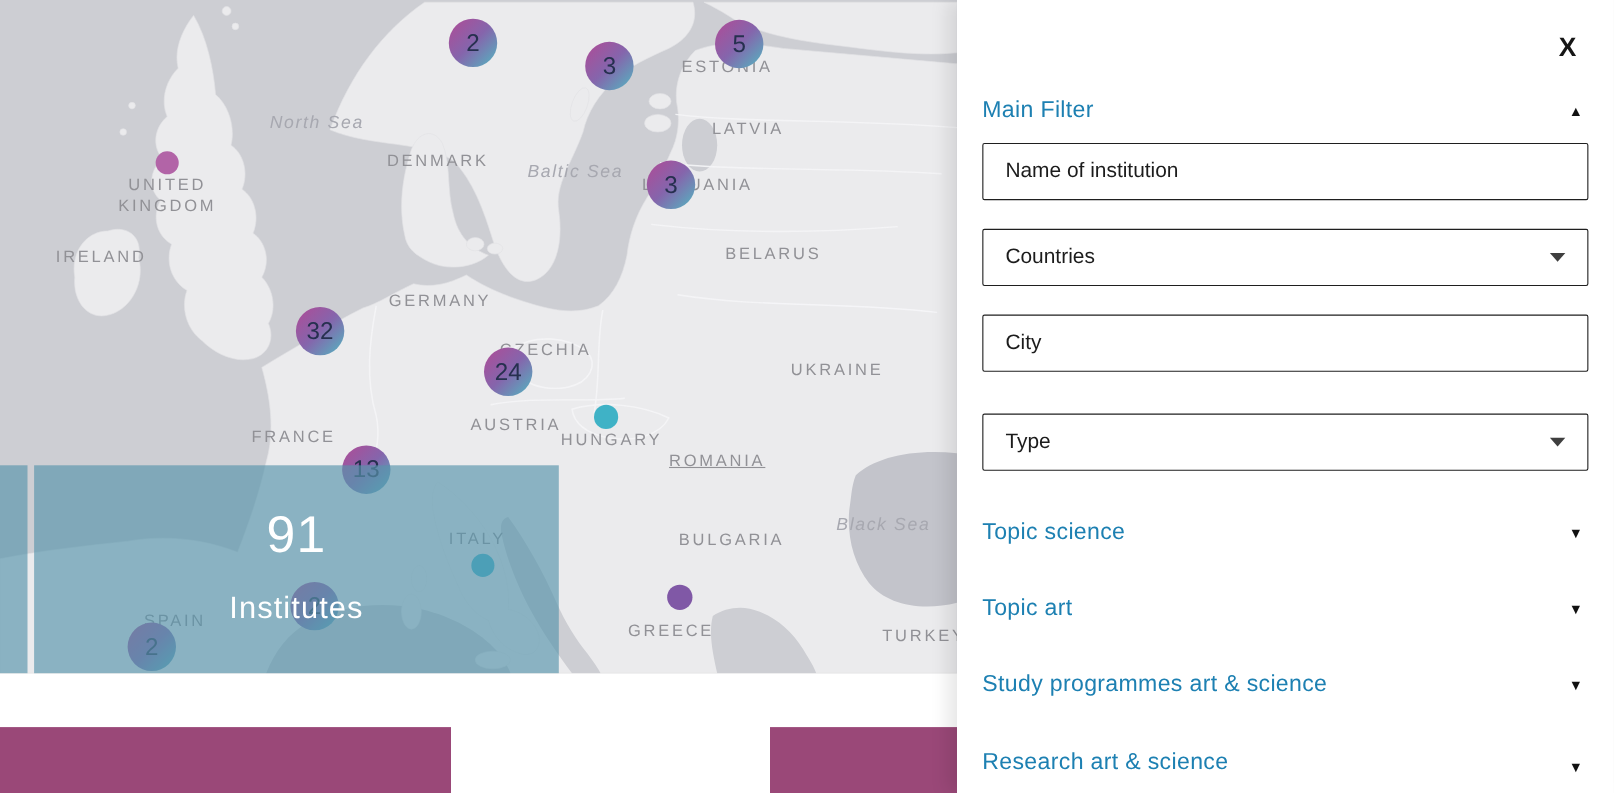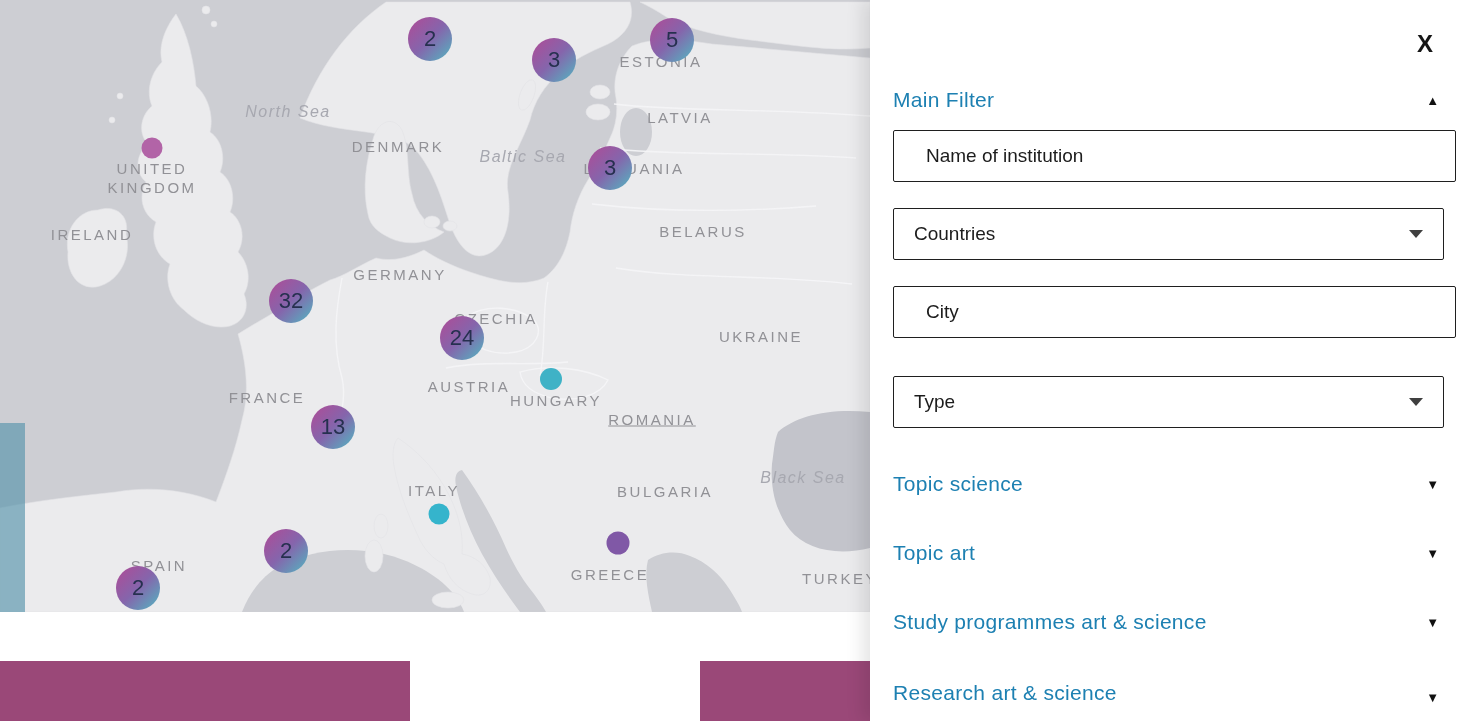--- a/index.html
+++ b/index.html
@@ -39,21 +39,21 @@
   .panel{position:absolute;left:870px;top:0;width:597px;height:721px;background:#ffffff;
          box-shadow:-8px 0 16px rgba(0,0,0,0.10);}
   .close-btn{position:absolute;top:32px;right:34px;background:none;border:none;cursor:pointer;
              font-family:"Liberation Sans",sans-serif;font-size:24px;font-weight:600;color:#161616;padding:0;line-height:1;}
   .mainrow{position:absolute;left:23px;right:28px;top:86px;height:28px;
            display:flex;align-items:center;justify-content:space-between;}
   .bluelink{color:#1d80b2;font-size:21px;letter-spacing:0.3px;cursor:pointer;}
   .tri{color:#111111;font-size:13px;cursor:pointer;}
   .field{position:absolute;left:23px;width:549px;height:50px;border:1.5px solid #1f1f1f;
          border-radius:2px;background:#ffffff;box-sizing:content-box;}
-  input.field{font-family:"Liberation Sans",sans-serif;font-size:19px;color:#1c1c1c;padding:0 0 0 32px;width:529px;outline:none;}
+  input.field{font-family:"Liberation Sans",sans-serif;font-size:19px;color:#1c1c1c;padding:0 0 0 20px;width:529px;outline:none;}
   input.field::placeholder{color:#1c1c1c;opacity:1;}
   .select{display:flex;align-items:center;cursor:pointer;}
   .select .sel-text{margin-left:20px;font-size:19px;color:#1c1c1c;}
   .caret{position:absolute;right:20px;top:21px;width:0;height:0;
          border-left:7px solid transparent;border-right:7px solid transparent;
          border-top:8px solid #3f3f3f;}
   .f1{top:130px;} .f2{top:208px;} .f3{top:286px;} .f4{top:364px;margin-top:12px;}
   .secrow{position:absolute;left:23px;right:28px;height:28px;
           display:flex;align-items:center;justify-content:space-between;}
   .s1{top:470px;} .s2{top:539px;} .s3{top:608px;} .s4{top:677px;align-items:flex-end;}
@@ -167,20 +167,24 @@
         <div class="cluster" style="left: 286px; top: 551px;">2</div>
         <div class="cluster" style="left: 138px; top: 588px;">2</div>
         <div class="dot" style="width: 21px; height: 21px; background: rgb(178, 100, 167); left: 152px; top: 148px;"></div>
         <div class="dot" style="width: 22px; height: 22px; background: rgb(63, 178, 198); left: 551px; top: 379px;"></div>
         <div class="dot" style="width: 21px; height: 21px; background: rgb(53, 180, 204); left: 439px; top: 514px;"></div>
         <div class="dot" style="width: 23px; height: 23px; background: rgb(128, 88, 166); left: 618px; top: 543px;"></div>
       </div>
   </div>
 
   <div class="card card-strip"></div>
+  <div class="card card-a">
+    <div class="card-num">91</div>
+    <div class="card-label">Institutes</div>
+  </div>
 
   <div class="pbar pbar-left"></div>
   <div class="pbar pbar-right"></div>
 
   <aside class="panel">
     <button class="close-btn">X</button>
 
     <div class="mainrow">
       <span class="bluelink">Main Filter</span>
       <span class="tri">▲</span>

